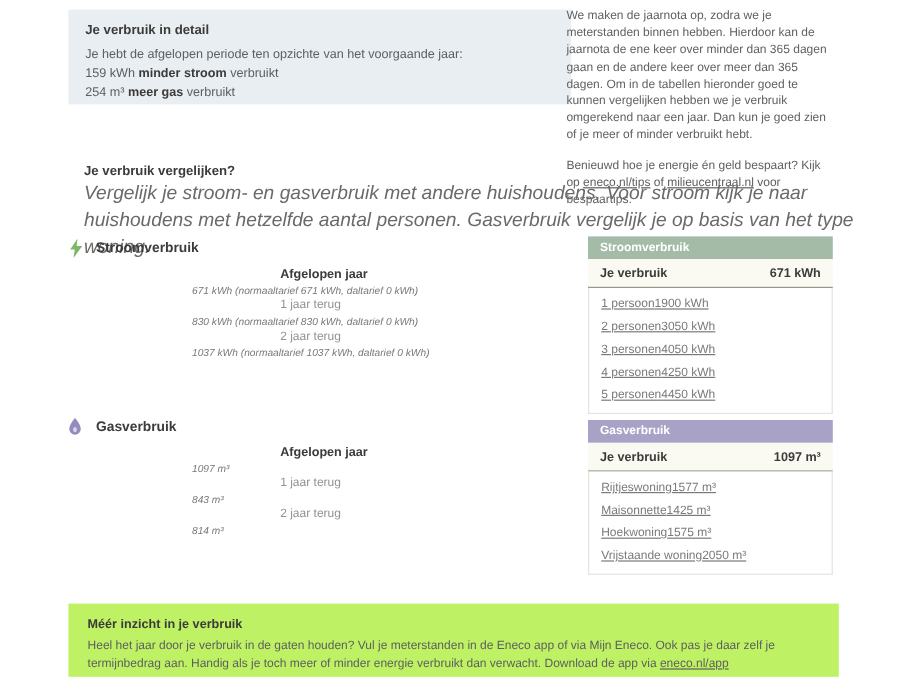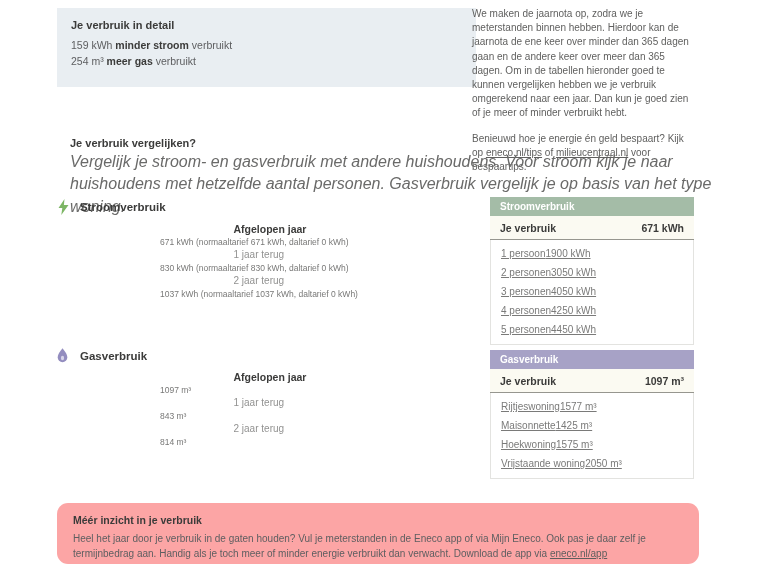--- a/index.html
+++ b/index.html
@@ -40,50 +40,51 @@
   .section-icon{width:23px;flex:0 0 23px;display:flex;align-items:center;}
   .section-title{font-size:11.5px;font-weight:bold;color:#3b3b3a;}
   .chart{margin-left:23px;}
   .bar-group{margin-bottom:2px;}
   .bar-line{display:flex;align-items:center;height:12px;flex-direction:column;}
   .bar-label{width:80px;flex:0 0 80px;font-size:10px;color:#929291;}
   .bar-label.current{font-weight:bold;color:#3b3b3a;font-size:10.5px;}
   .bar{height:12px;background:#e8e8e7;}
   .bar.accent-elec{background:#9fbda2;}
   .bar.accent-gas{background:#a5a3c6;}
-  .bar-caption{margin:2px 0 1px 80px;font-size:8.5px;line-height:10px;color:#787877;}
+  .bar-caption{margin:2px 0 1px 80px;font-size:8.5px;line-height:10px;color:#787877;font-style:italic;}
 
   
   .ctable{position:absolute;left:490px;width:204px;font-size:10px;}
   .ctable-elec{top:197px;}
   .ctable-gas{top:350px;}
   .ctable-header{color:#ffffff;font-weight:bold;font-size:10px;padding:4px 10px 4px;}
   .ctable-elec .ctable-header{background:#a4bca7;}
   .ctable-gas .ctable-header{background:#a7a2c6;}
   .you-row{
     display:flex;justify-content:space-between;align-items:center;
     background:#fbfaf2;padding:6px 10px 5px;border-bottom:1px solid #96968f;
     font-weight:bold;font-size:10.5px;color:#3b3b3a;gap:32px;
   }
   .ctable-body{background:#ffffff;border:1px solid #e3e3e0;border-top:none;padding:4px 0 5px;}
   .ctable-row{display:flex;justify-content:flex-start;padding:4px 10px;color:#7a7a79;text-decoration:underline;}
 
   
   .footer-box{
     position:absolute;left:57px;top:503px;width:642px;height:61px;
-    background:#fca5a5;padding:11px 16px;box-sizing:border-box;border-radius:11px;
+    background:#bef264;padding:11px 16px;box-sizing:border-box;
   }
   .footer-title{font-size:10.5px;font-weight:bold;color:#3b3b3a;margin:0 0 5px 0;}
   .footer-body{font-size:10px;color:#5d5e60;line-height:1.5;margin:0;}
 </style>
 </head>
 <body>
 
 <div class="detail-box">
   <div class="detail-title">Je verbruik in detail</div>
+  <div class="detail-line">Je hebt de afgelopen periode ten opzichte van het voorgaande jaar:</div>
   <div class="detail-line">
     <span>159 kWh</span>
     <span class="b">minder stroom</span>
     <span>verbruikt</span>
   </div>
   <div class="detail-line">
     <span>254 m³</span>
     <span class="b">meer gas</span>
     <span>verbruikt</span>
   </div>

